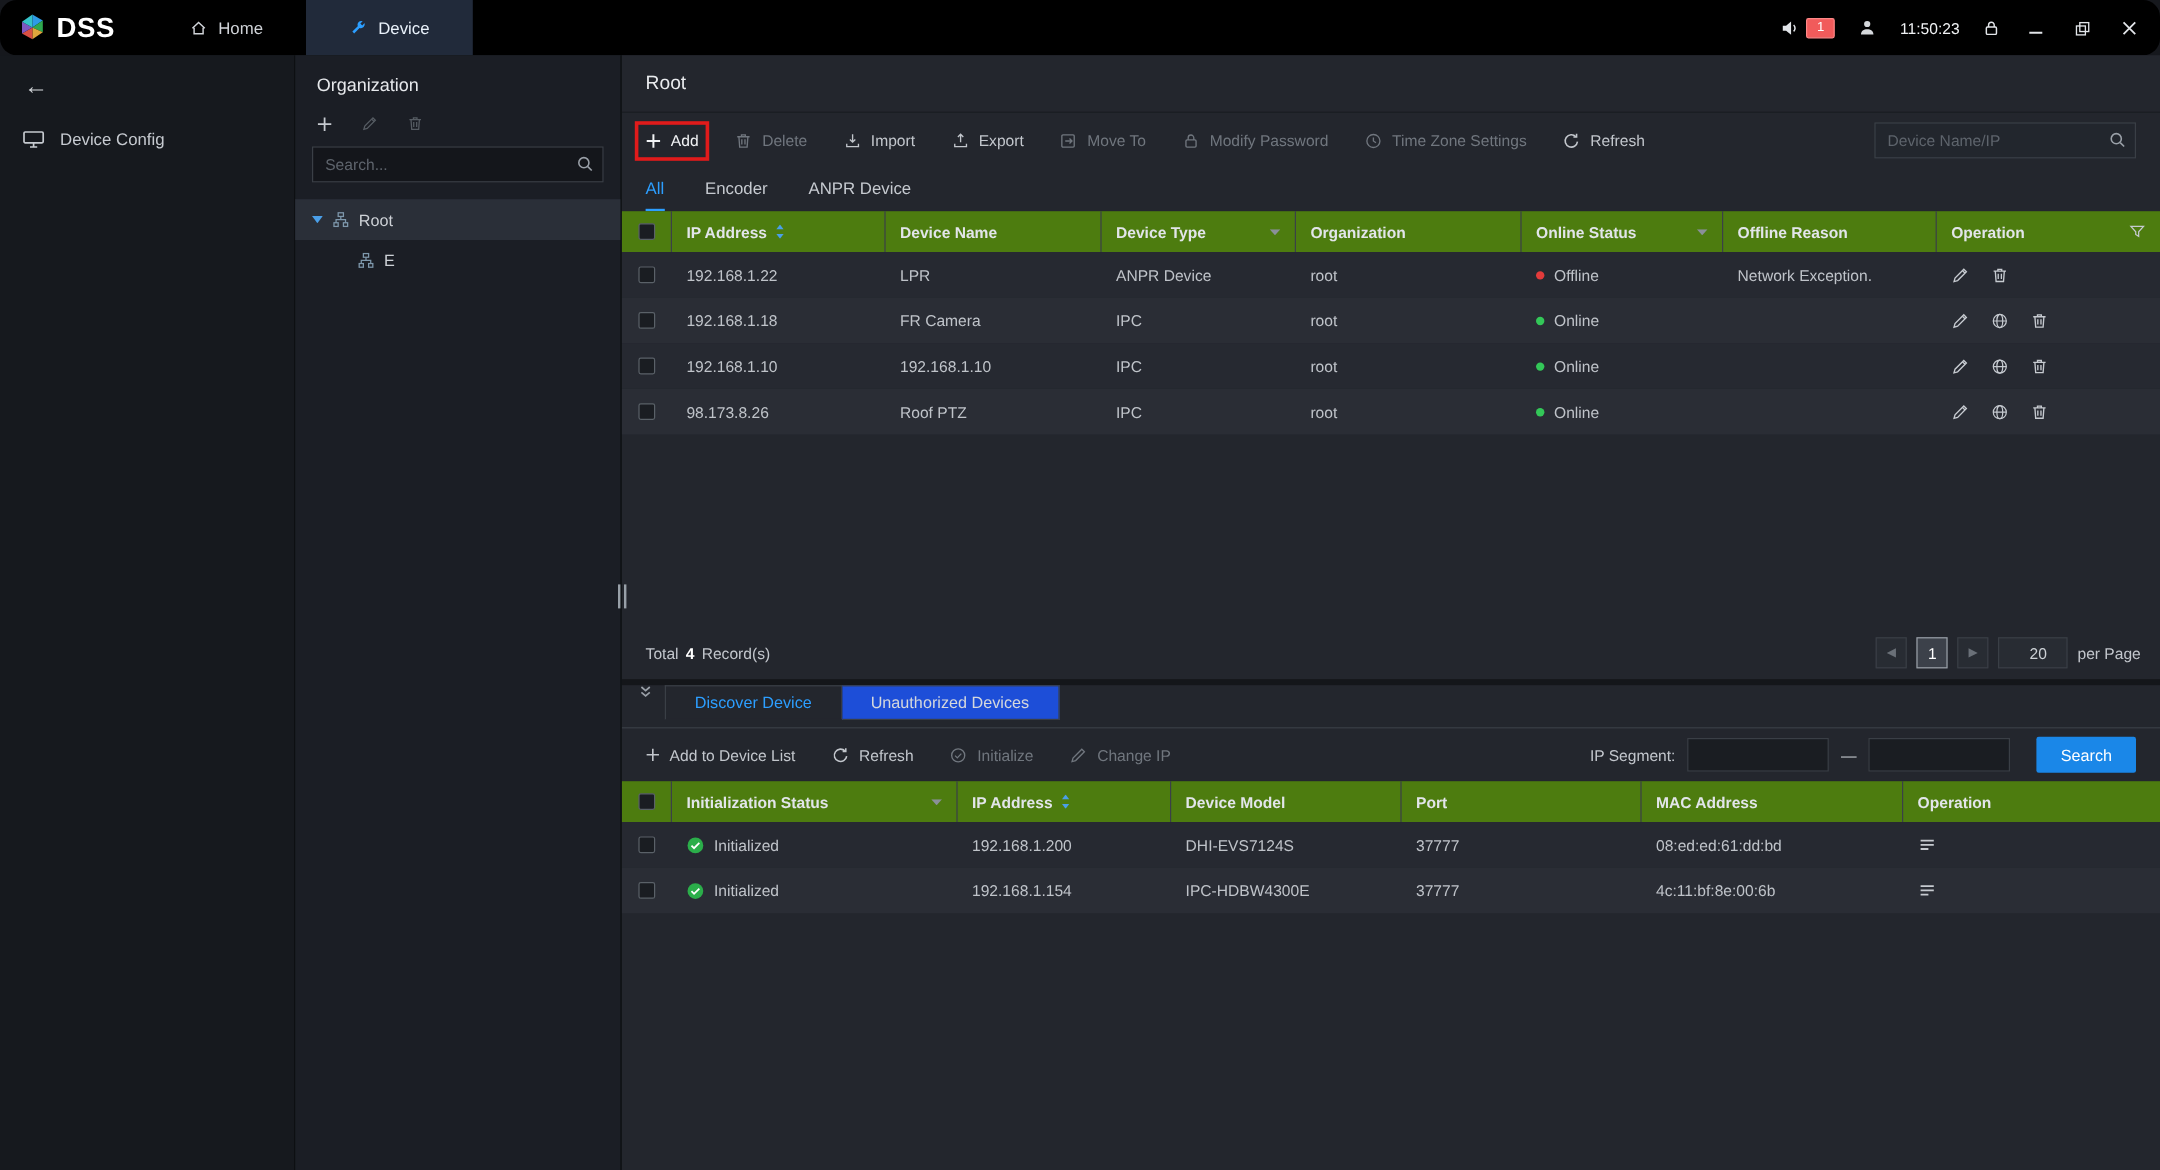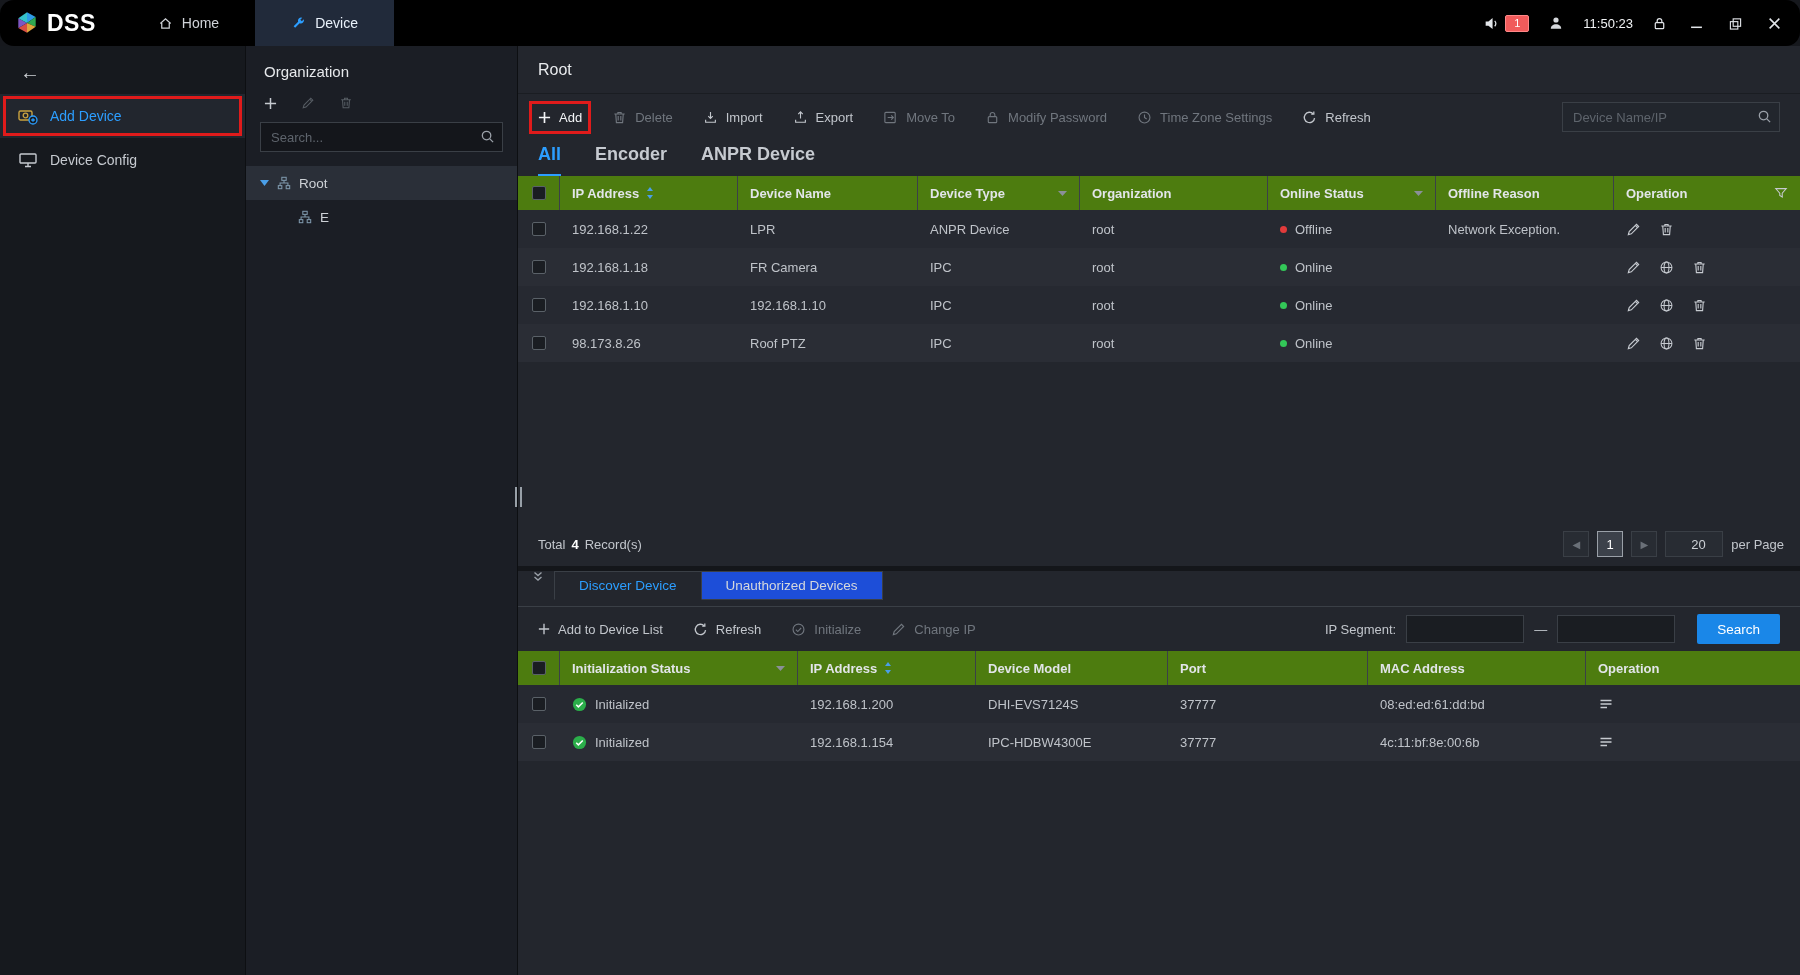--- a/index.html
+++ b/index.html
@@ -51,21 +51,21 @@
   .pane-title { height:48px; flex:0 0 48px; display:flex; align-items:center; padding:0 20px; font-size:16px; color:#E9EBEE; border-bottom:1px solid #1A1D22; }
 
   .toolbar { height:46px; flex:0 0 46px; display:flex; align-items:center; gap:30px; padding:0 20px; }
   .tbtn { display:flex; align-items:center; gap:8px; font-size:13px; color:#C2C6CC; cursor:pointer; white-space:nowrap; }
   .tbtn.dim { color:#70767E; }
   .tbtn.add { color:#F2F4F6; outline:3px solid #E01B1B; outline-offset:6px; }
   .toolbar .search-wrap { margin:0 0 0 auto; width:218px; }
   .toolbar .search-wrap input { background:#22262D; }
 
   .tabs { height:36px; flex:0 0 36px; display:flex; align-items:flex-end; gap:34px; padding:0 20px; }
-  .tab { padding-bottom:9px; font-size:18px; color:#C6CAD0; cursor:pointer; border-bottom:2px solid transparent;font-weight:bold; }
+  .tab { padding-bottom:9px; font-size:14px; color:#C6CAD0; cursor:pointer; border-bottom:2px solid transparent; }
   .tab.active { color:#2C9EFF; border-bottom-color:#2C9EFF; }
 
   .grid1 { display:grid; grid-template-columns:42px 178px 180px 162px 188px 168px 178px 1fr; align-items:center; }
   .grid2 { display:grid; grid-template-columns:42px 238px 178px 192px 200px 218px 1fr; align-items:center; }
   .thead { height:34px; background:#4d7c0f; color:#E2E5E9; font-weight:bold; }
   .th { display:flex; align-items:center; gap:7px; padding:0 12px; height:100%; border-right:1px solid #3B4048; white-space:nowrap; }
   .th:last-child { border-right:none; }
   .th.cbcell { justify-content:center; padding:0; }
   .trow { height:38px; color:#BFC3C9; }
   .trow.odd { background:#262931; }
@@ -168,29 +168,20 @@
       </div>
     </div>
   </header>
 
   <div class="app">
 
     <aside class="sidebar">
       <div class="back-row">
         <span class="back">←</span>
       </div>
-      <div class="side-item active">
-        <svg class="ic" viewBox="0 0 20 20" width="20" height="20">
-          <rect x="1" y="5" width="13" height="9" rx="1.5" fill="none" stroke="#C9A23F" stroke-width="1.4"></rect>
-          <circle cx="7.5" cy="9.5" r="2.3" fill="none" stroke="#C9A23F" stroke-width="1.3"></circle>
-          <circle cx="15" cy="14" r="4" fill="#16191E" stroke="#2C9EFF" stroke-width="1.3"></circle>
-          <path d="M15 12.2v3.6M13.2 14h3.6" stroke="#2C9EFF" stroke-width="1.3"></path>
-        </svg>
-        <span>Add Device</span>
-      </div>
       <div class="side-item">
         <svg class="ic" viewBox="0 0 20 20" width="20" height="20" fill="none" stroke="#C6CAD0" stroke-width="1.4">
           <rect x="2" y="4" width="16" height="9" rx="1"></rect>
             <path d="M7 16.5h6M10 13v3.5"></path>
         </svg>
         <span>Device Config</span>
       </div>
     </aside>
 
     <section class="org">

